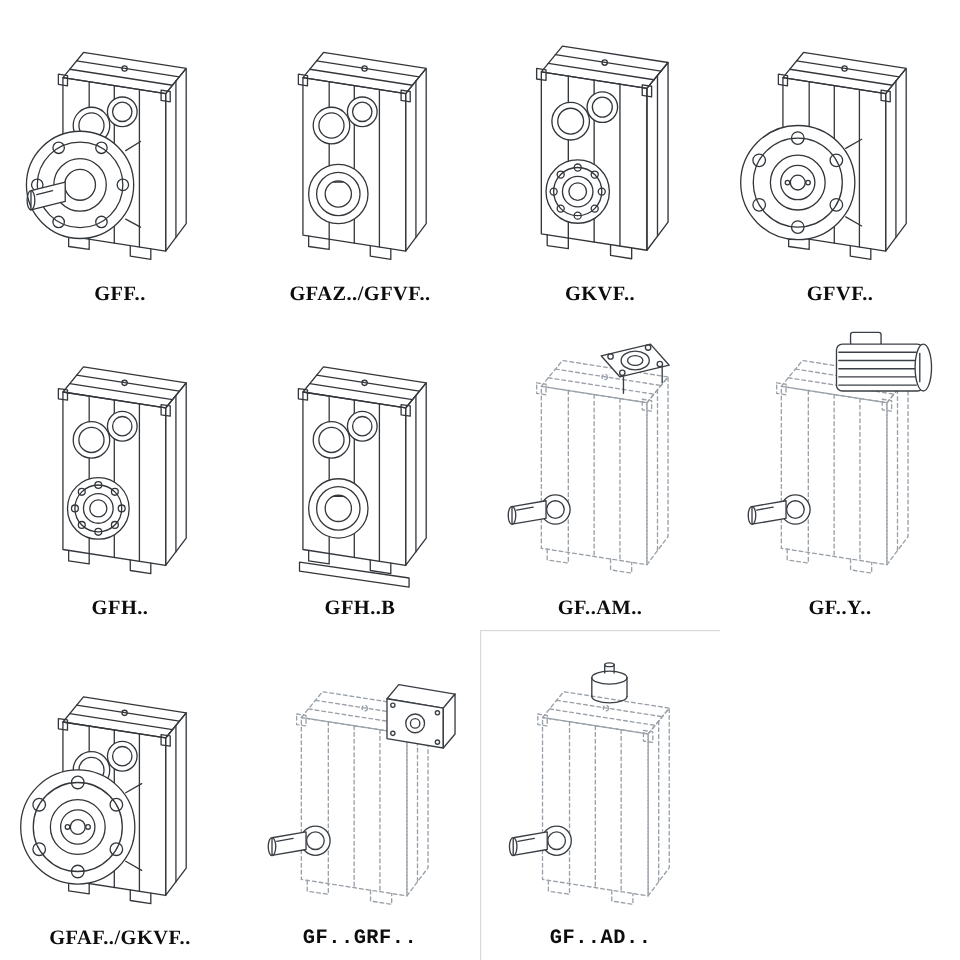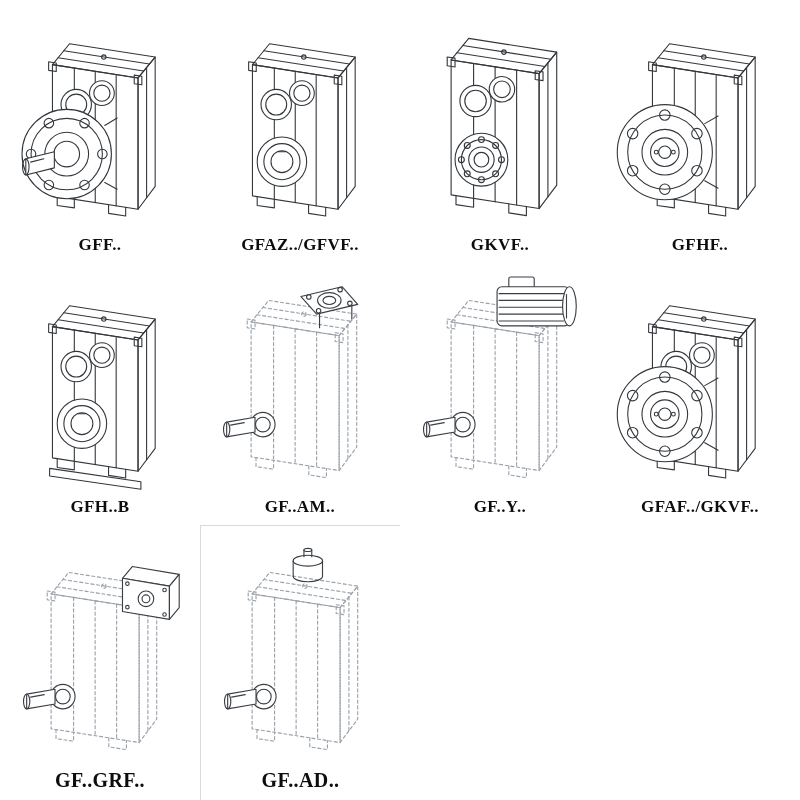--- a/index.html
+++ b/index.html
@@ -21,21 +21,21 @@
     stroke:#33373b; fill:none;
     stroke-width:1.15; stroke-linecap:round; stroke-linejoin:round;
     flex:none;
   }
   svg.big { width:196px; height:220px; }
   .label {
     font-weight:700; font-size:17px; color:#0d0d0d;
     letter-spacing:0.4px; margin-top:2px; white-space:nowrap;
     font-family:"Liberation Serif", serif;
   }
-  .label.lg { font-size:20px; }
+  .label.lg { font-size:17px;font-family:Liberation Mono, monospace; }
   .dashed { stroke:#9aa1a9; stroke-dasharray:3.2 2.6; }
   .solidpart { stroke:#3a3f45; stroke-dasharray:none; }
   .defs-holder { position:absolute; width:0; height:0; }
 </style>
 </head>
 <body>
 
 <svg class="defs-holder" aria-hidden="true">
   <defs>
     <g id="gb-body">
@@ -203,23 +203,31 @@
         <use href="#gb-bearing"></use>
     </svg>
     <figcaption class="label">GKVF..</figcaption>
   </figure>
 
   <figure class="cell">
     <svg class="drawing" viewBox="0 0 190 225" aria-label="helical-gearbox-large-output-flange">
       <use href="#gb-body"></use>
         <use href="#gb-flange2"></use>
     </svg>
-    <figcaption class="label">GFHF..</figcaption>
-  </figure>
-
+    <figcaption class="label">GFVF..</figcaption>
+  </figure>
+
+  <figure class="cell">
+    <svg class="drawing" viewBox="0 0 190 225" aria-label="helical-gearbox-hollow-shaft-bearing">
+      <use href="#gb-body"></use>
+        <use href="#gb-tops"></use>
+        <use href="#gb-bearing"></use>
+    </svg>
+    <figcaption class="label">GFH..</figcaption>
+  </figure>
 
   <figure class="cell">
     <svg class="drawing" viewBox="0 0 190 225" aria-label="helical-gearbox-hollow-shaft-base-plate">
       <use href="#gb-body"></use>
       <path d="M42,197 L138,211 L138,219 L42,205 Z"></path>
       <use href="#gb-tops"></use>
         <use href="#gb-bore"></use>
     </svg>
     <figcaption class="label">GFH..B</figcaption>
   </figure>

